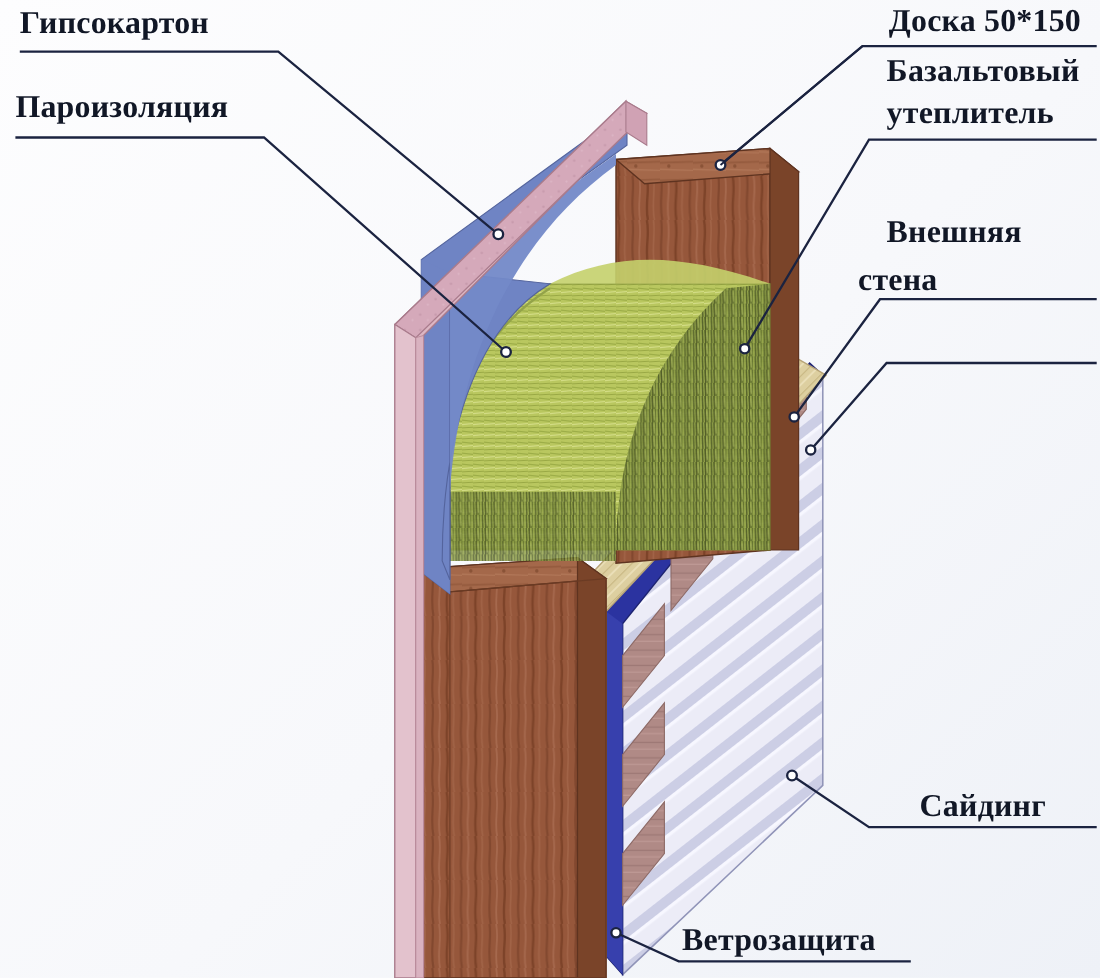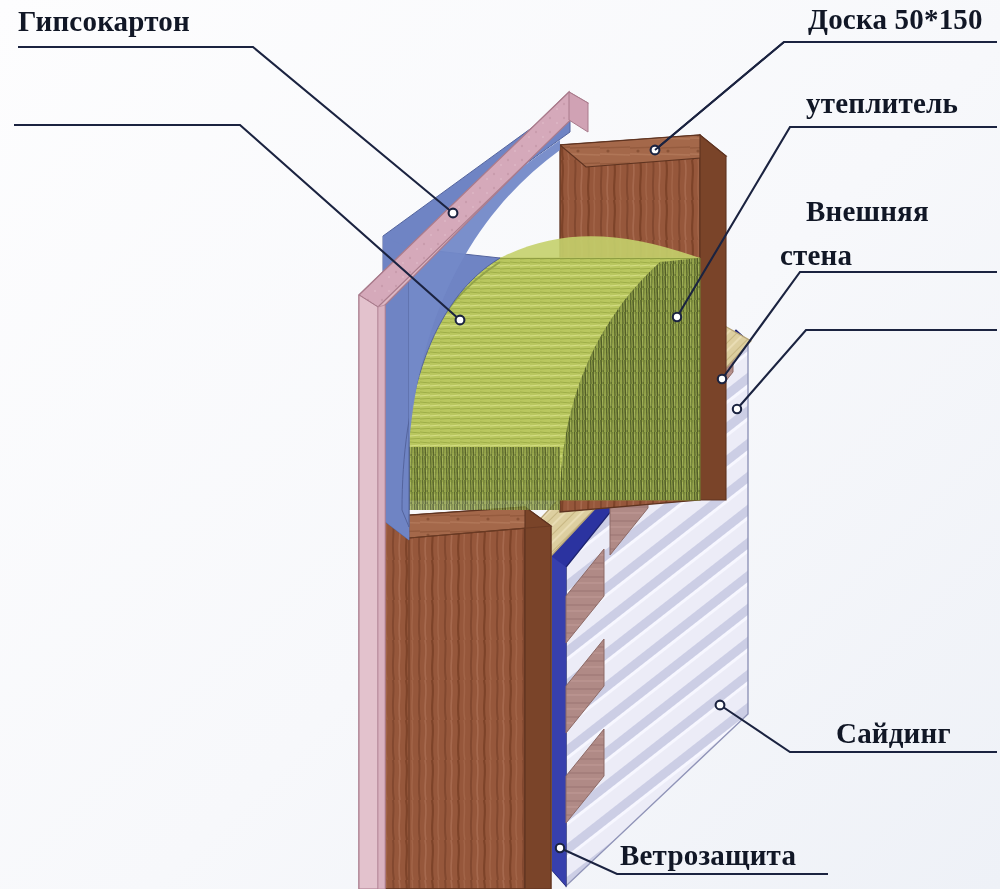--- a/index.html
+++ b/index.html
@@ -190,20 +190,22 @@
 
       <path d="M997,752 L790,752 L720,705"></path>
       <circle cx="720" cy="705" r="4.4" fill="#ffffff"></circle>
 
       <path d="M828,874 L617,874 L560,848"></path>
       <circle cx="560" cy="848" r="4.2" fill="#ffffff"></circle>
     </g>
   </svg>
 
   <div class="label l-big" style="left:18px;  top:4px;">Гипсокартон</div>
+  <div class="label l-big" style="left:14px;  top:80px;">Пароизоляция</div>
   <div class="label l-big" style="left:786px; top:2px;margin-left:22px;">Доска 50*150</div>
+  <div class="label l-big" style="left:806px; top:48px;">Базальтовый</div>
   <div class="label l-big" style="left:806px; top:194px;">Внешняя</div>
   <div class="label l-big" style="left:806px; top:86px;">утеплитель</div>
   <div class="label l-big" style="left:780px; top:238px;">стена</div>
   <div class="label l-big" style="left:620px; top:838px;">Ветрозащита</div>
   <div class="label l-big" style="left:836px; top:716px;">Сайдинг</div>
 
 </div>
 
 </body></html>

